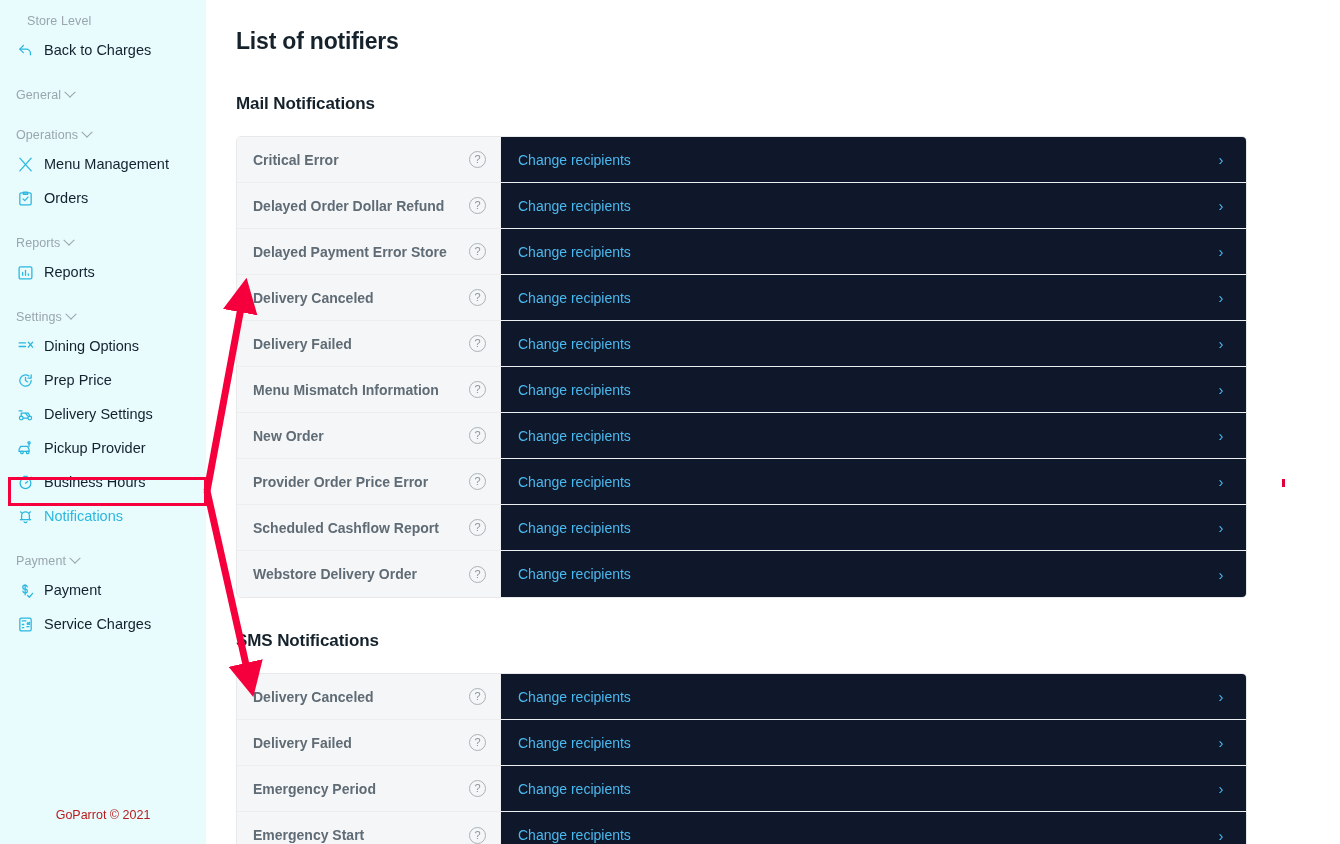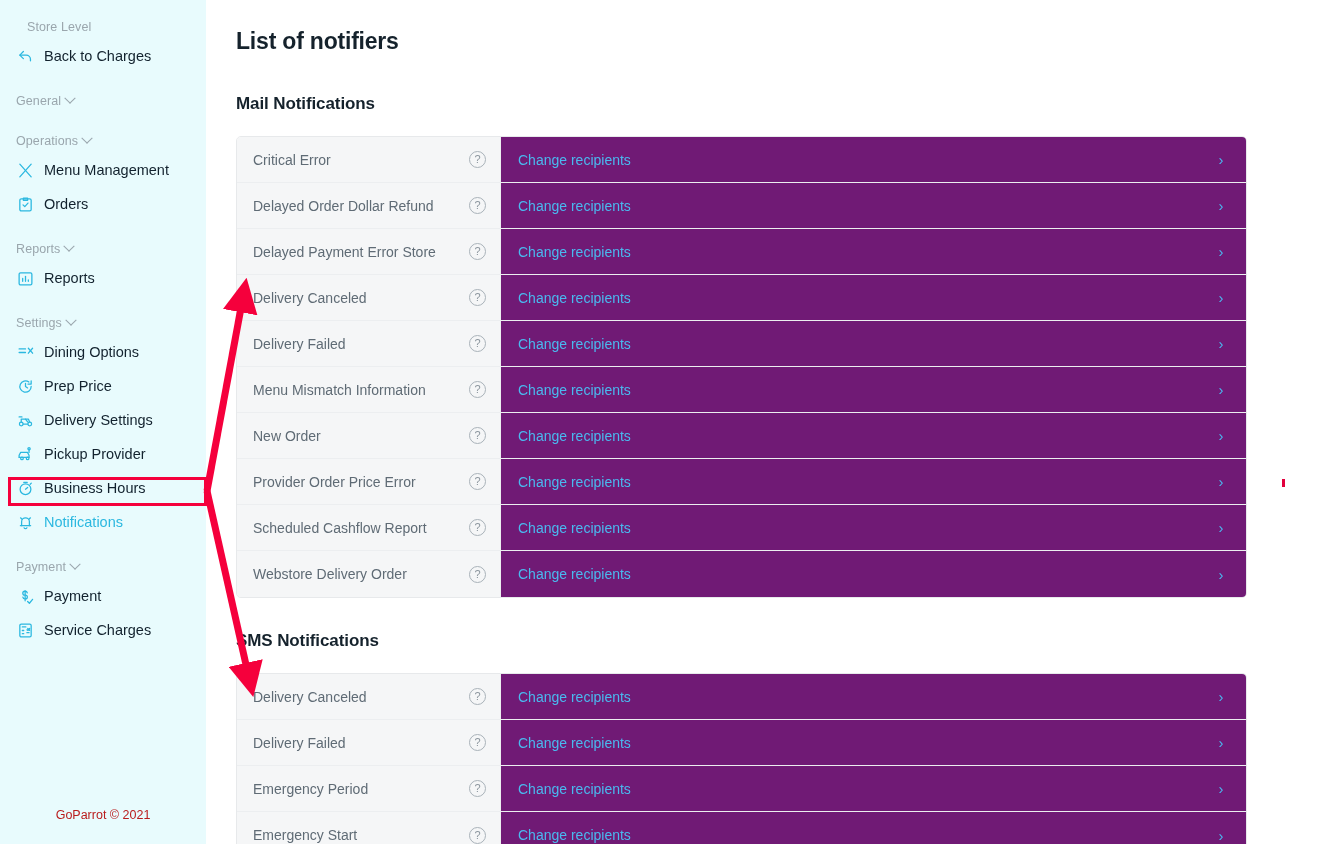--- a/index.html
+++ b/index.html
@@ -110,37 +110,38 @@
     flex: 0 0 264px;
     background: #f5f6f7;
     border-right: 1px solid #eceef0;
     display: flex; align-items: center;
     padding: 0 14px 0 16px;
     justify-content: space-between;
   }
   .row-name {
     font-size: 14px; color: #5f6b75;
     white-space: nowrap;
+    font-weight: bold;
   }
   .help-ico {
     width: 17px; height: 17px; border-radius: 50%;
     border: 1px solid #a9b2b9;
     color: #8b959d;
     font-size: 11px;
     display: flex; align-items: center; justify-content: center;
     flex: 0 0 17px;
     cursor: pointer;
     line-height: 1;
   }
   .row-right {
     flex: 1 1 auto;
     display: flex; align-items: center;
     padding: 0 18px 0 17px;
     justify-content: space-between;
-    background: #701a75;
+    background: #0f172a;
   }
   .link-change {
     font-size: 14px; color: #4ab9ef; cursor: pointer;
   }
   .chev {
     color: #4ab9ef; font-size: 15px; line-height: 1;
     display: inline-flex; align-items: center; justify-content: center;
     width: 14px; height: 14px; cursor: pointer;
   }
 
@@ -156,21 +157,21 @@
     width: 3px; height: 8px;
     background: #e2003c;
   }
 </style>
 </head>
 <body>
 
 <div id="root">
 
   <nav class="sidebar" id="sidebar">
-      <div class="side-group-label" style="margin-top: 18px; padding-left: 27px;">
+      <div class="side-group-label" style="margin-top: 12px; padding-left: 27px;">
         <span>Store Level</span>
       </div>
       <div class="side-item" style="margin-top: 6px;">
         <span class="ico">
           <svg width="17" height="17" viewBox="0 0 24 24" fill="none" stroke="currentColor" stroke-width="1.8" stroke-linecap="round" stroke-linejoin="round">
             <path d="M9 5 L4 10 L9 15"></path>
             <path d="M4 10 h9 a6 6 0 0 1 6 6 v2"></path>
           </svg>
         </span>
         <span class="side-label">Back to Charges</span>

